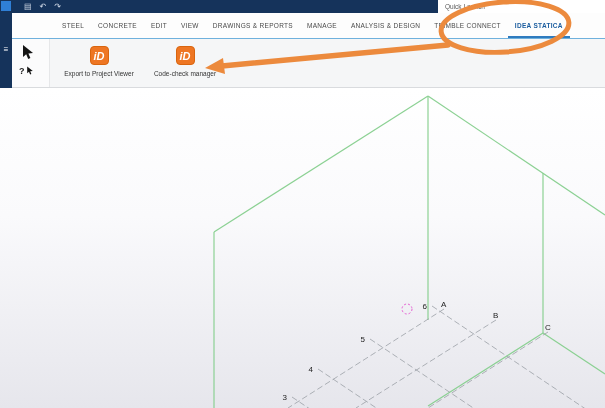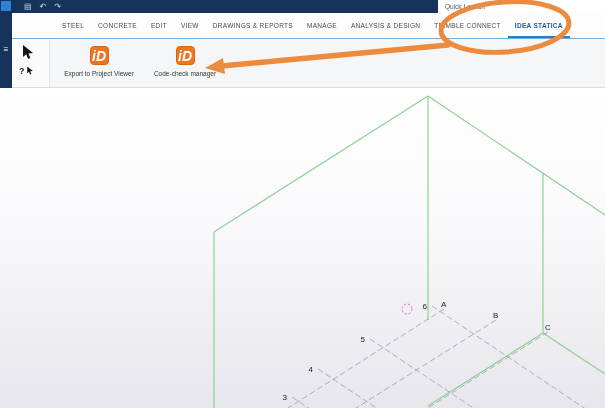--- a/index.html
+++ b/index.html
@@ -31,21 +31,21 @@
              border-bottom:1px solid #d9dbde; }
   .tool-panel { position:absolute; left:0; top:0; width:38px; height:48px; background:#fbfbfc;
                 border-right:1px solid #e6e7e9; }
   .cursor-select { position:absolute; left:9px; top:5px; }
   .cursor-help { position:absolute; left:7px; top:27px; display:flex; align-items:flex-start; gap:1px;
                  color:#222; font-size:9px; font-weight:bold; }
   .buttons { position:absolute; left:44px; top:0; height:48px; display:flex; }
   .ribbon-btn { width:86px; display:flex; flex-direction:column; align-items:center;
                 padding-top:7px; cursor:pointer; }
   .idea-icon { width:19px; height:19px; background:#ee7623; border:1px solid #d9650f; border-radius:4px;
-               color:#fff; font-weight:bold; font-size:14px; display:flex; align-items:center;
+               color:#fff; font-weight:bold; font-size:11px; display:flex; align-items:center;
                justify-content:center; font-style:italic; }
   .btn-label { font-size:6.5px; color:#333; margin-top:5px; white-space:nowrap; }
   
   .canvas { position:absolute; left:0; top:88px; width:605px; height:320px;
             background:linear-gradient(180deg,#ffffff 0%, #fafafc 40%, #e6e6ec 100%); }
   .canvas svg { position:absolute; left:0; top:0; }
   
   .annot { position:absolute; left:0; top:0; width:605px; height:408px; z-index:10; pointer-events:none; }
 </style>
 </head>

